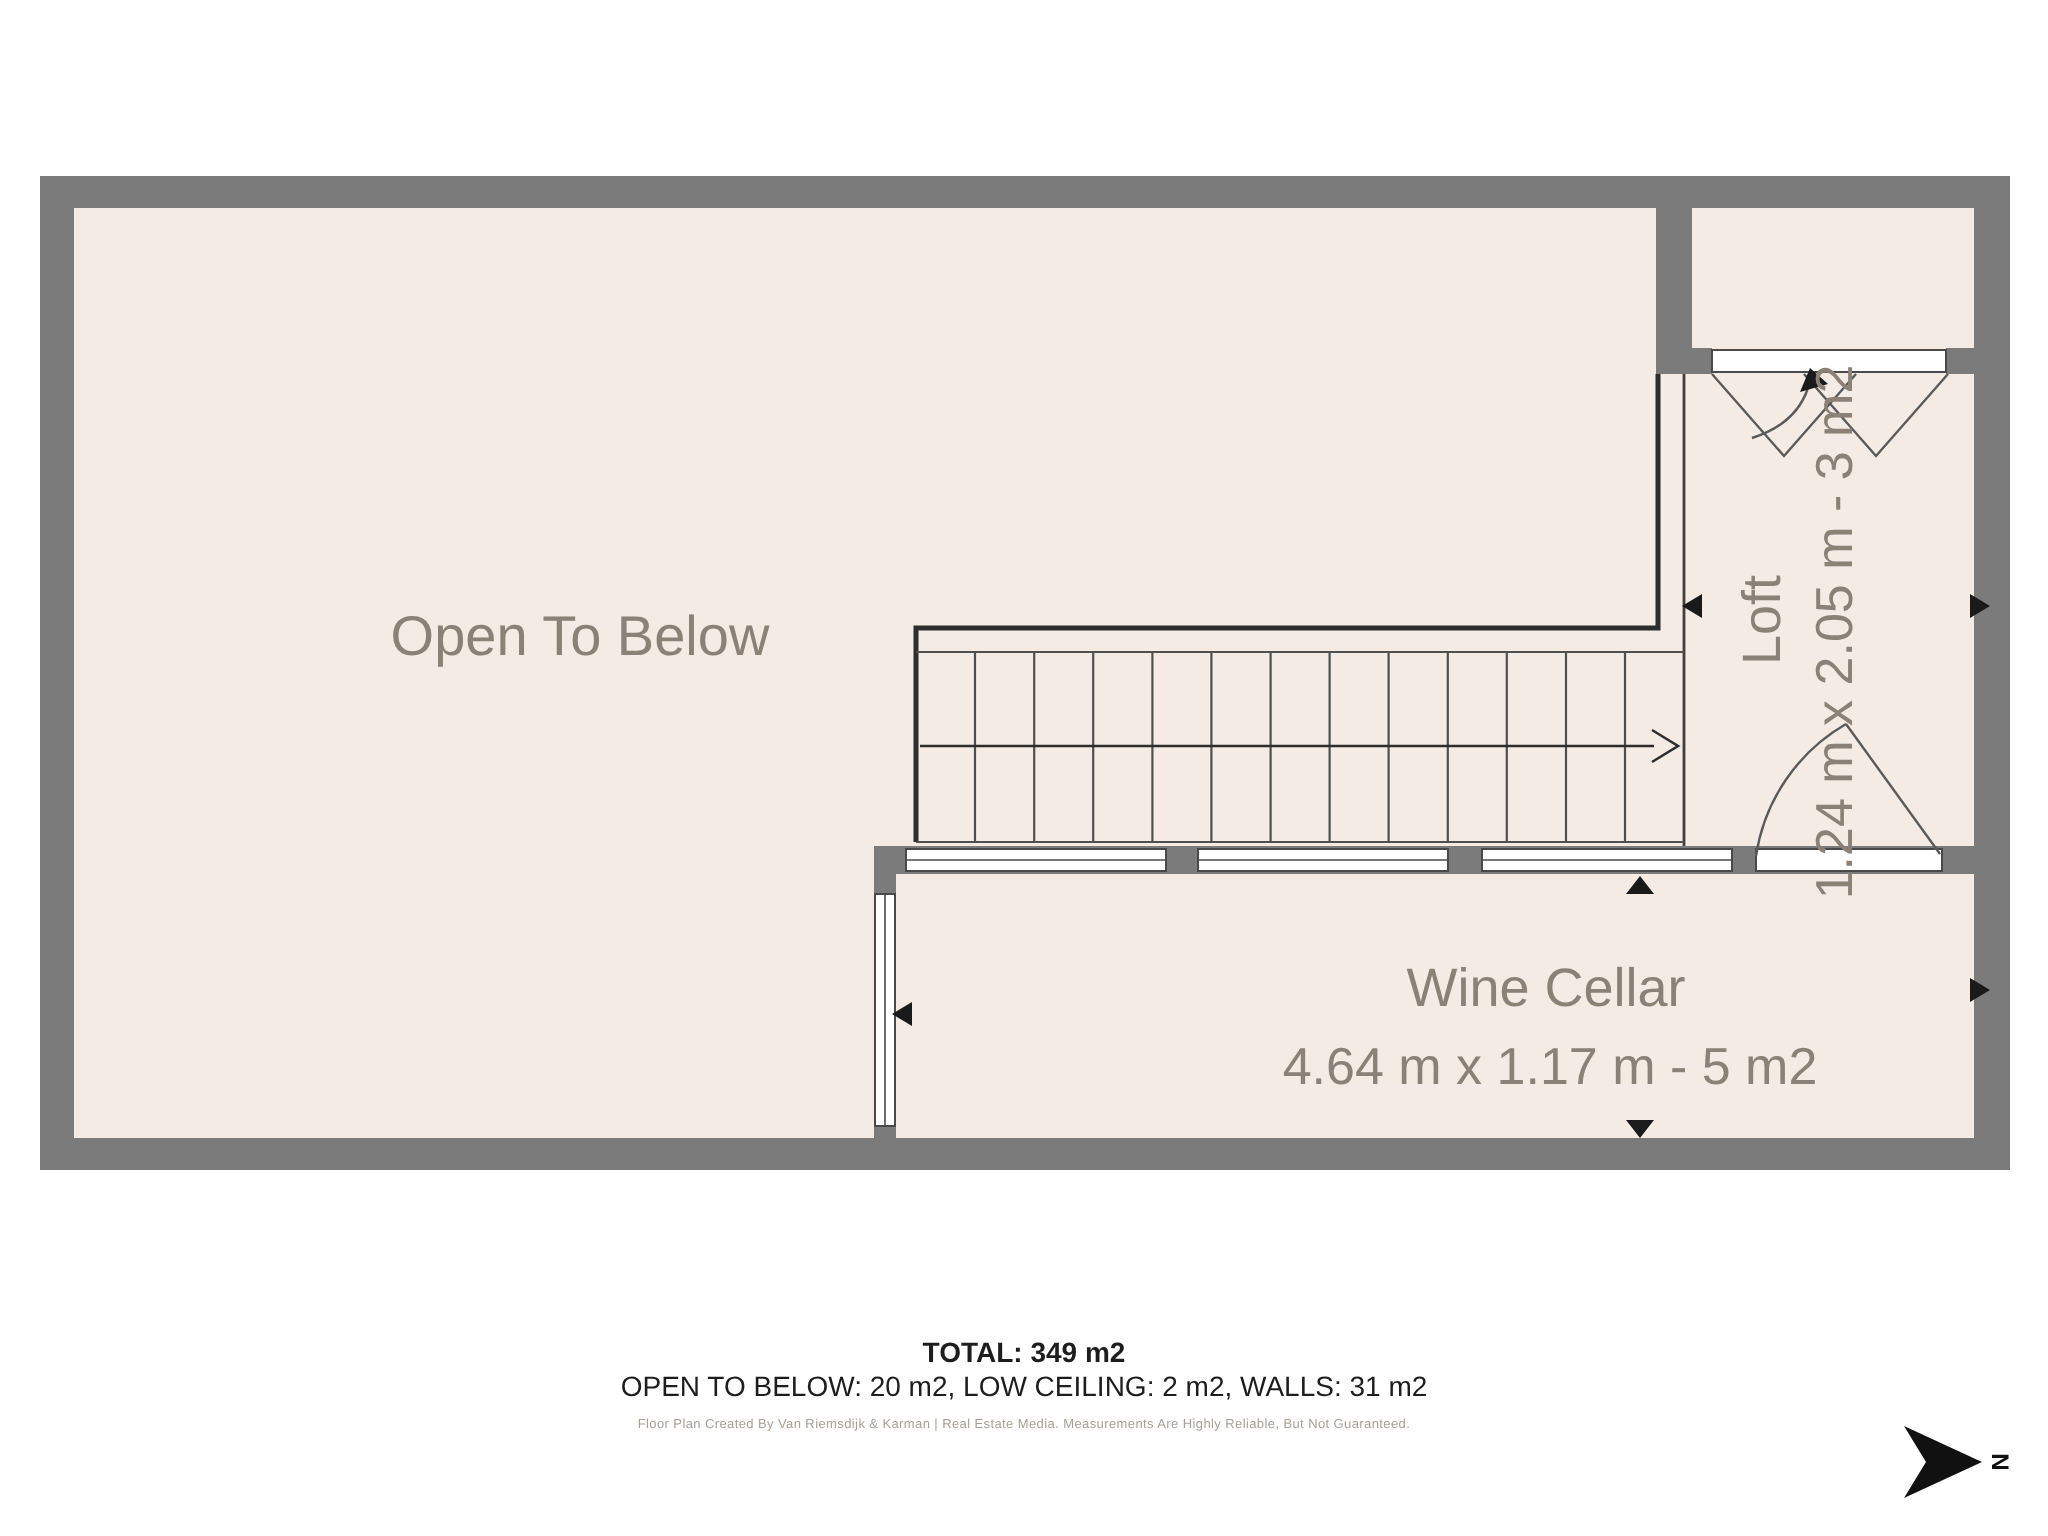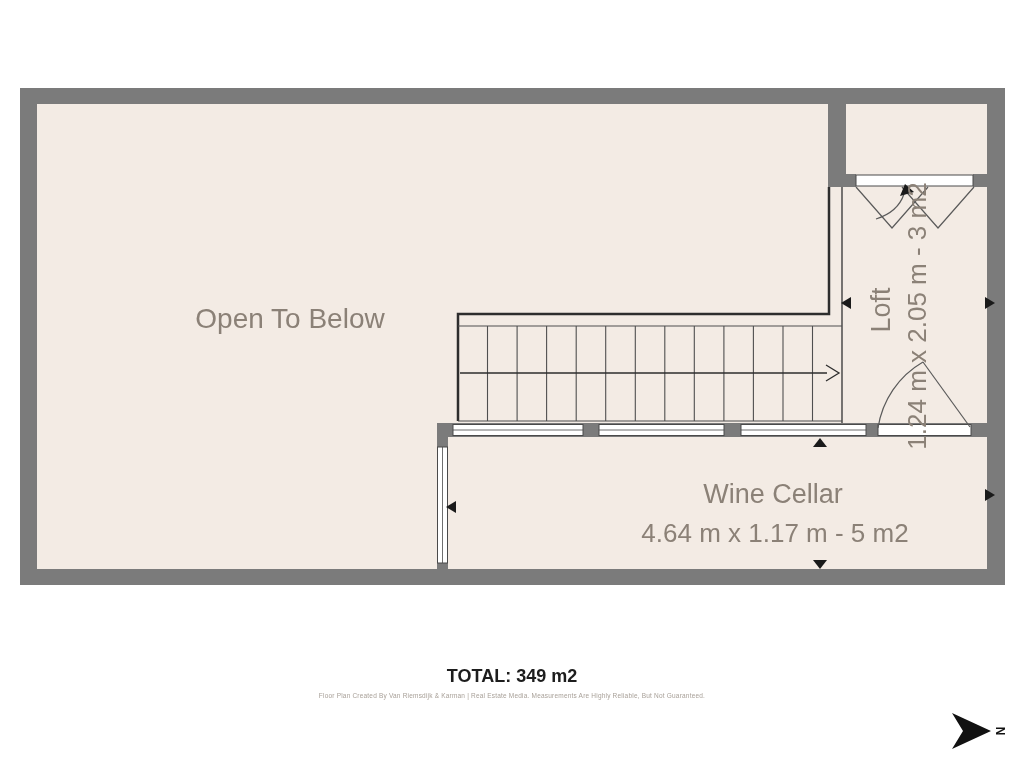--- a/index.html
+++ b/index.html
@@ -14,21 +14,21 @@
   .stage { position: relative; width: 1024px; height: 768px; }
   svg.plan { position: absolute; left: 0; top: 0; }
   .footer {
     position: absolute;
     left: 0;
     top: 668px;
     width: 1024px;
     text-align: center;
     color: #1d1d1d;
   }
-  .footer .l1 { font-size: 18px; font-weight: 700; line-height: 17px; }
+  .footer .l1 { font-size: 14px; font-weight: 700; line-height: 17px; }
   .footer .l2, .footer .l3, .footer .l4 { font-size: 14px; font-weight: 400; line-height: 17px; }
   .footer .credit {
     margin-top: 7px;
     font-size: 6.5px;
     color: #a8a098;
     letter-spacing: 0.2px;
   }
   text.room-label { font-family: "Liberation Sans", sans-serif; }
 </style>
 </head>
@@ -135,16 +135,17 @@
     </g>
 
     <g>
       <polygon points="952,713 991,731 952,749 963,731" fill="#111111"></polygon>
       <text x="1000" y="731" font-size="12" font-weight="bold" fill="#111111" text-anchor="middle" dominant-baseline="central" transform="rotate(90 1000 731)">N</text>
     </g>
   </svg>
 
   <div class="footer">
     <div class="l1">TOTAL: 349 m2</div>
+    <div class="l4">OPEN TO BELOW: 20 m2, LOW CEILING: 2 m2, WALLS: 31 m2</div>
     <div class="credit">Floor Plan Created By Van Riemsdijk &amp; Karman | Real Estate Media. Measurements Are Highly Reliable, But Not Guaranteed.</div>
   </div>
 
 </div>
 
 </body></html>

